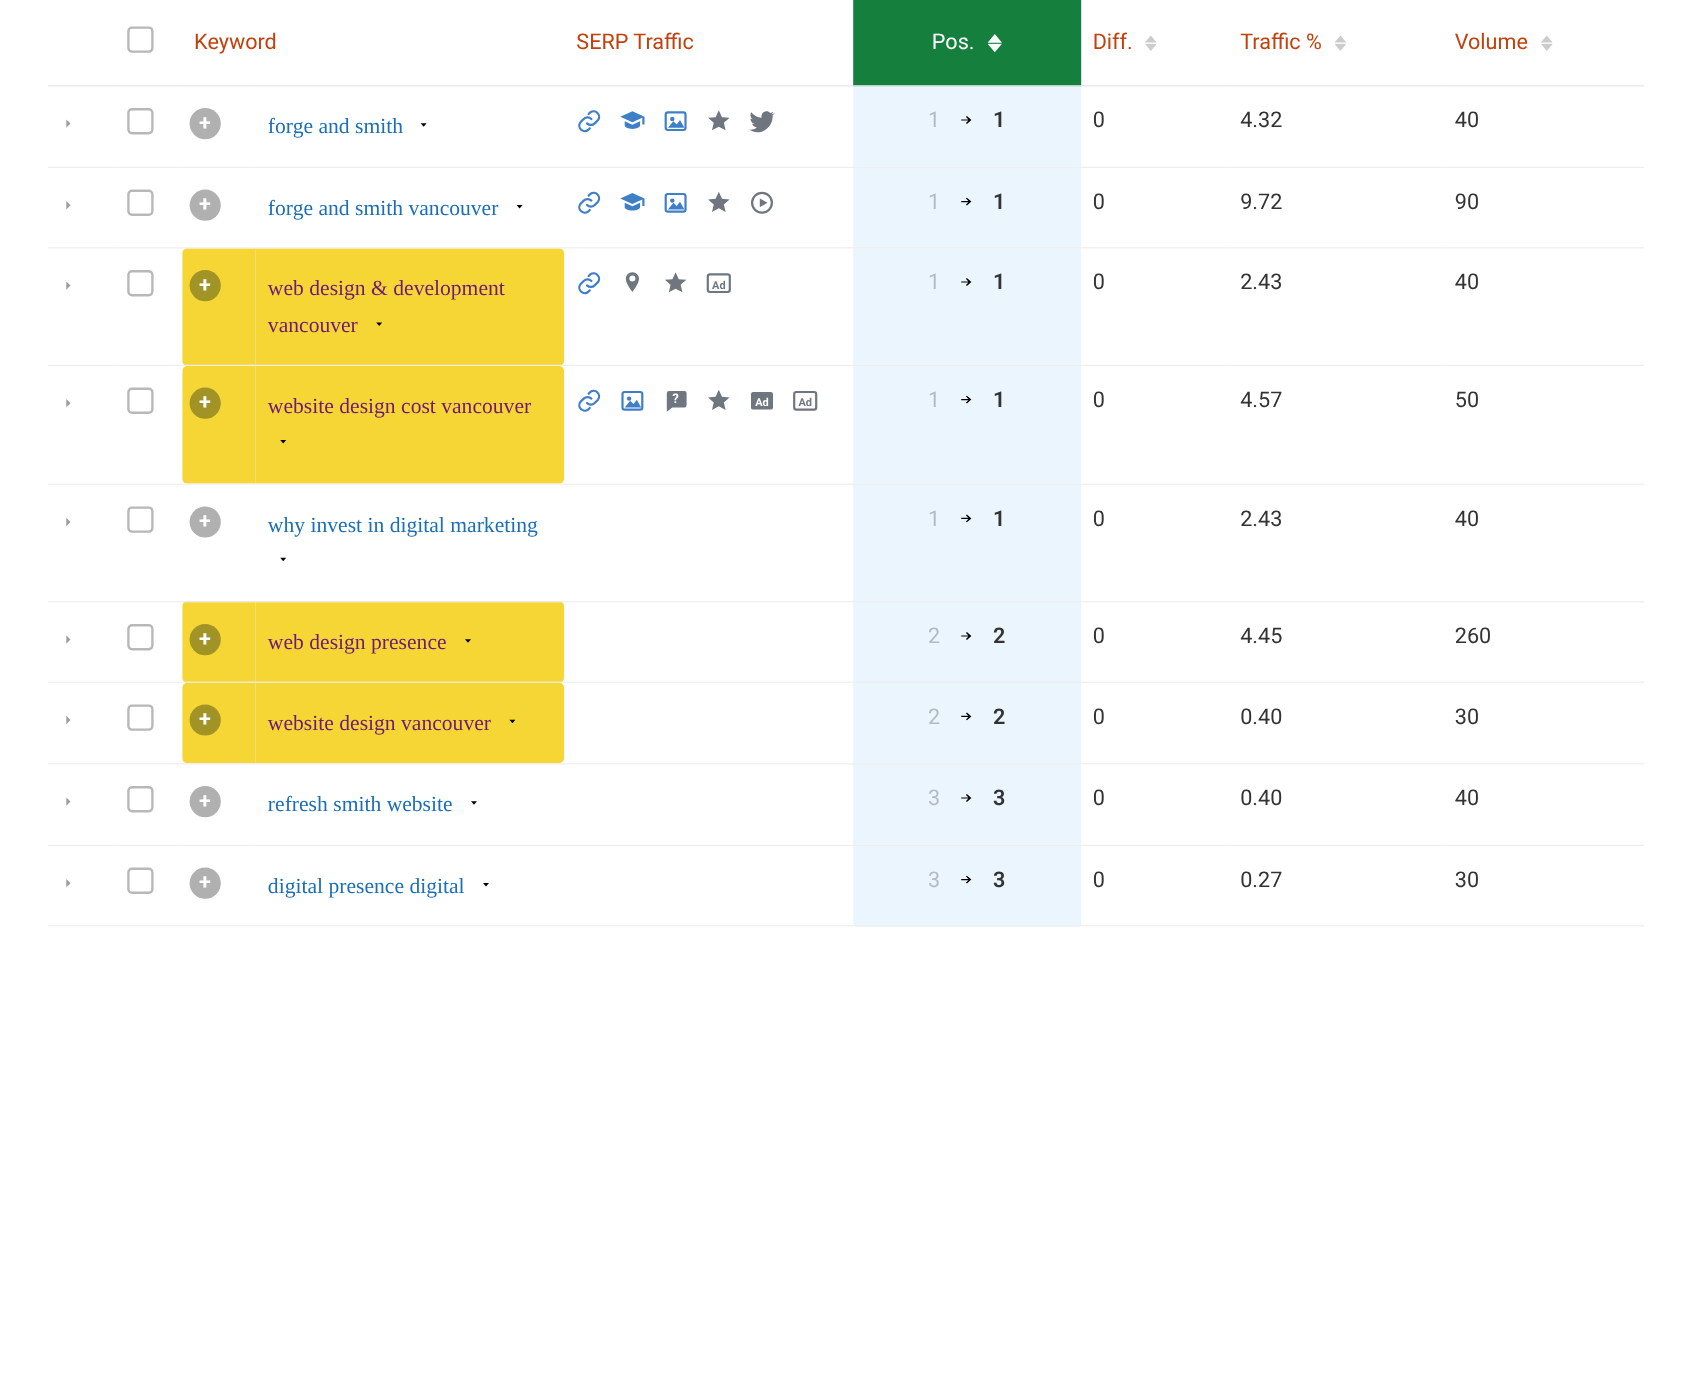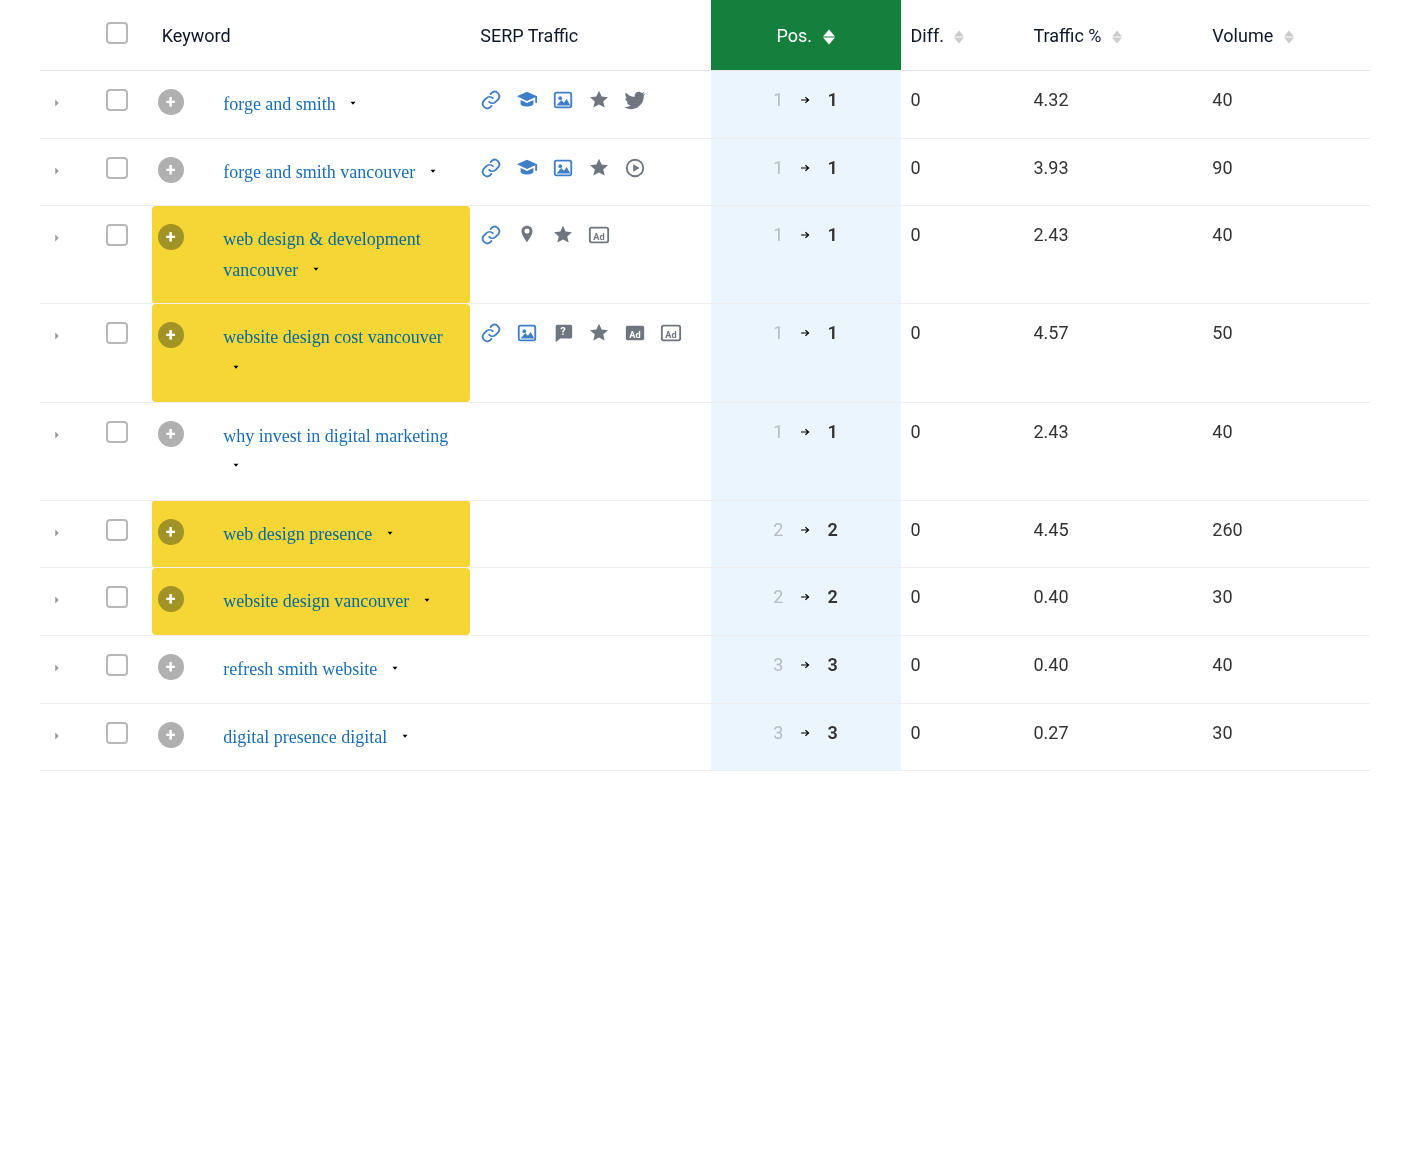--- a/index.html
+++ b/index.html
@@ -17,21 +17,21 @@
   }
   th, td {
     text-align: left;
     vertical-align: top;
     padding: 18px 10px;
   }
   thead tr { border-bottom: 1px solid #e6e6e6; }
   tbody tr { border-bottom: 1px solid #eee; }
   th {
     font-weight: 400;
-    color: #0f172a;
+    color: #c2410c;
     font-size: 18px;
     vertical-align: middle;
     padding-top: 22px;
     padding-bottom: 22px;
   }
   
   col.c-expand { width: 50px; }
   col.c-check  { width: 50px; }
   col.c-plus   { width: 55px; }
   col.c-kw     { width: 230px; }
@@ -93,21 +93,21 @@
     align-items: center; justify-content: center;
     color: #fff;
     font-size: 18px; font-weight: 700;
     line-height: 1;
   }
   .plus.hl { background: #a29327; }
 
   
   .kw-cell { line-height: 1.7; font-family: Liberation Serif, serif; }
   .kw-text { color: #1b6fb8; cursor: pointer; }
-  .kw-text.hl { color: #0369a1; margin-top: 40px; }
+  .kw-text.hl { color: #701a75; margin-top: 40px; }
   .kw-caret {
     display: inline-block;
     margin-left: 6px;
     transform: translateY(-2px);
   }
   .kw-caret svg { width: 14px; height: 10px; }
 
   
   .hl-bg { background: #f5d634 !important; }
   
@@ -391,21 +391,21 @@
     <td class="pos-c">
       <span class="pos-wrap">
         <span class="from">1</span>
         <span class="pos-arrow"><svg>
                 <use href="#i-arr"></use>
               </svg></span>
         <span class="to">1</span>
       </span>
     </td>
     <td class="num-c diff-c">0</td>
-    <td class="num-c traf-c">3.93</td>
+    <td class="num-c traf-c">9.72</td>
     <td class="num-c vol-c">90</td>
   </tr>
       <tr>
     <td>
       <span class="chev">
         <svg>
               <use href="#i-chev"></use>
             </svg>
       </span>
     </td>

